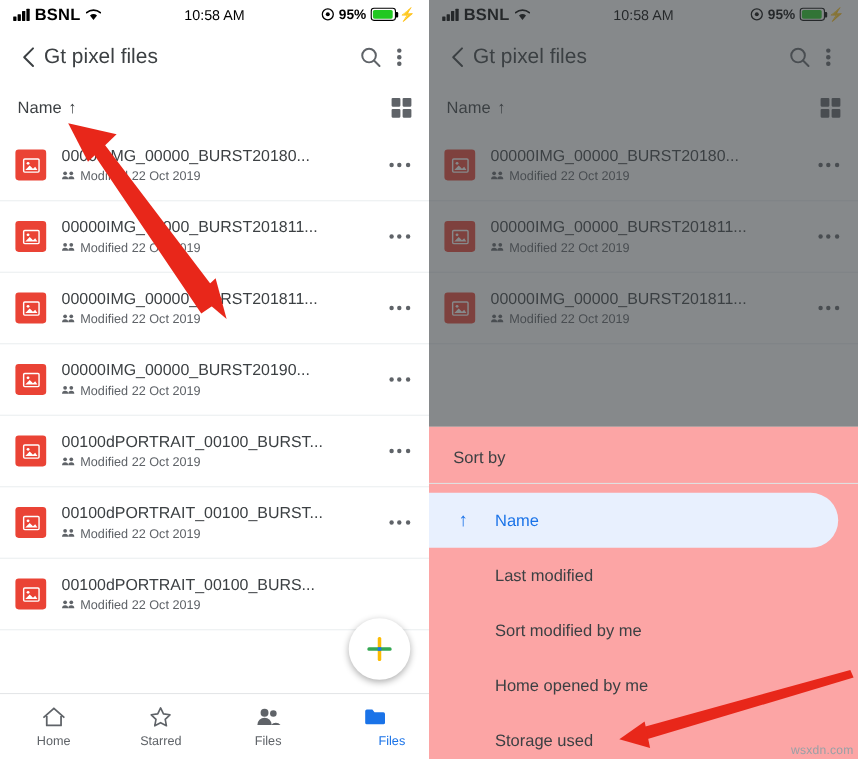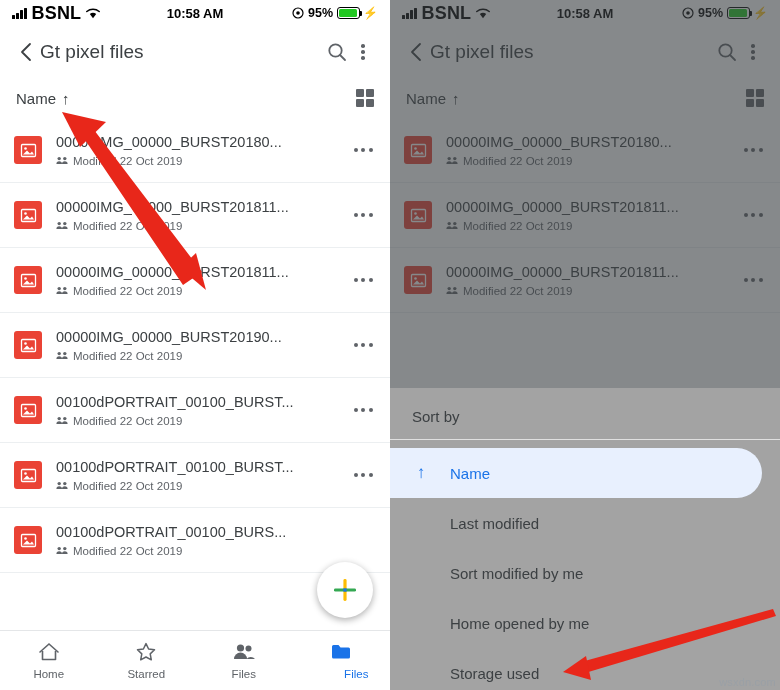--- a/index.html
+++ b/index.html
@@ -13,29 +13,29 @@
   .phone { width: 390px; height: 690px; position: relative; background: #fff; }
   .phone.right { background: #fff; }
 
   
   .statusbar {
     height: 26px; display: flex; align-items: center;
     padding: 0 12px; font-size: 12.5px; font-weight: bold; color: #000;
     position: relative;
   }
   .sb-left { display: flex; align-items: center; gap: 5px; }
-  .sb-center { position: absolute; left: 0; right: 0; text-align: center; font-size: 13px; font-weight: bold; pointer-events: none;}
+  .sb-center { position: absolute; left: 0; right: 0; text-align: center; font-size: 13px; font-weight: normal; pointer-events: none;}
   .sb-right { margin-left: auto; display: flex; align-items: center; gap: 4px; font-size: 12.5px; }
   .bars { display: flex; align-items: flex-end; gap: 1.5px; height: 11px; }
   .bars i { display: block; width: 2.5px; background: #000; border-radius: 0.5px; }
   .bars i:nth-child(1){height:4px}
   .bars i:nth-child(2){height:6px}
   .bars i:nth-child(3){height:8.5px}
   .bars i:nth-child(4){height:11px}
-  .carrier { font-size: 18px; font-weight: bold; letter-spacing: 0.2px;}
+  .carrier { font-size: 15px; font-weight: bold; letter-spacing: 0.2px;}
   .wifi-ico { width: 14px; height: 11px; position: relative; display:inline-block;}
   .batt {
     width: 23px; height: 11.5px; border: 1.4px solid #000; border-radius: 3px;
     position: relative; display:inline-block;
   }
   .batt::after {
     content:''; position:absolute; right:-3.4px; top:3px; width:2px; height:5px;
     background:#000; border-radius:0 1px 1px 0;
   }
   .batt i { position:absolute; left:1px; top:1px; bottom:1px; width:85%; background:#21c821; border-radius:1.5px;}
@@ -92,21 +92,21 @@
     position:absolute; left:0; right:0; bottom:0; height: 60px;
     display:flex; align-items:center; border-top: 1px solid #e4e6e8; background:#fff;
   }
   .navitem { flex:1; display:flex; flex-direction:column; align-items:center; gap:5px;}
   .navitem .nlabel { font-size: 11.5px; color:#5f6368; }
   .navitem.active .nlabel { color:#1a73e8;padding-left:30px; }
 
   
   .scrim { position:absolute; left:0; right:0; top:0; height: 388px; background: rgba(60,64,67,0.62); }
   .sheet {
-    position:absolute; left:0; right:0; top:388px; bottom:0; background:#a3a3a3;
+    position:absolute; left:0; right:0; top:388px; bottom:0; background:#fca5a5;
   }
   .sheet-title { padding: 20px 22px 14px 22px; font-size: 15px; color:#3c4043; }
   .sheet-sep { height:1px; background:#e0e0e0; }
   .sort-opt {
     height: 50px; display:flex; align-items:center; padding-left: 22px; gap: 20px;
     font-size: 15px; color:#3c4043;
   }
   .sort-opt.selected {
     background:#e8f0fe; color:#1a73e8; border-radius: 0 26px 26px 0;
     margin-right: 18px; margin-top: 8px;

